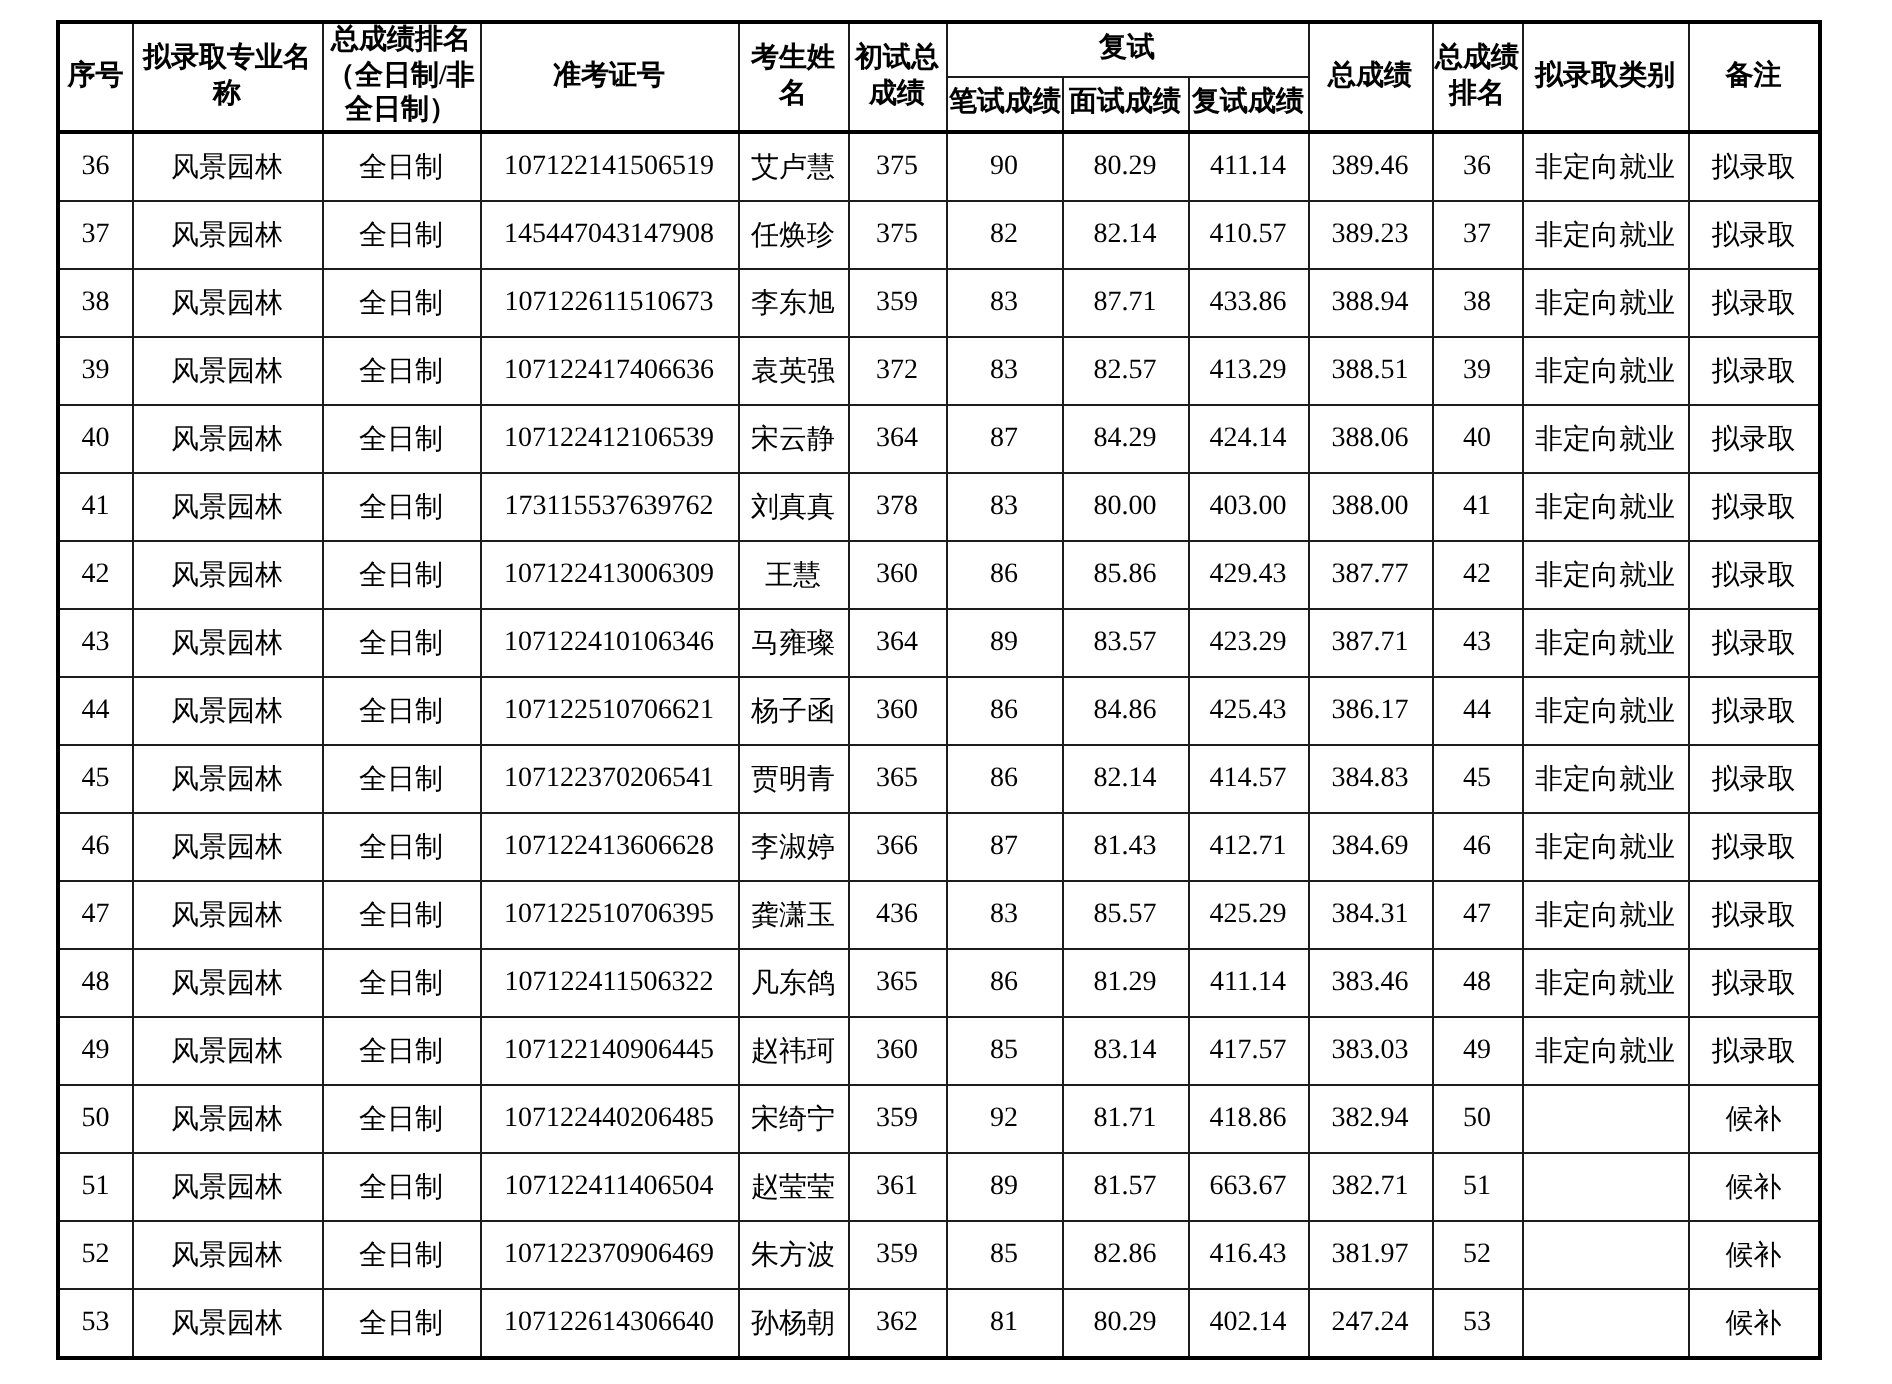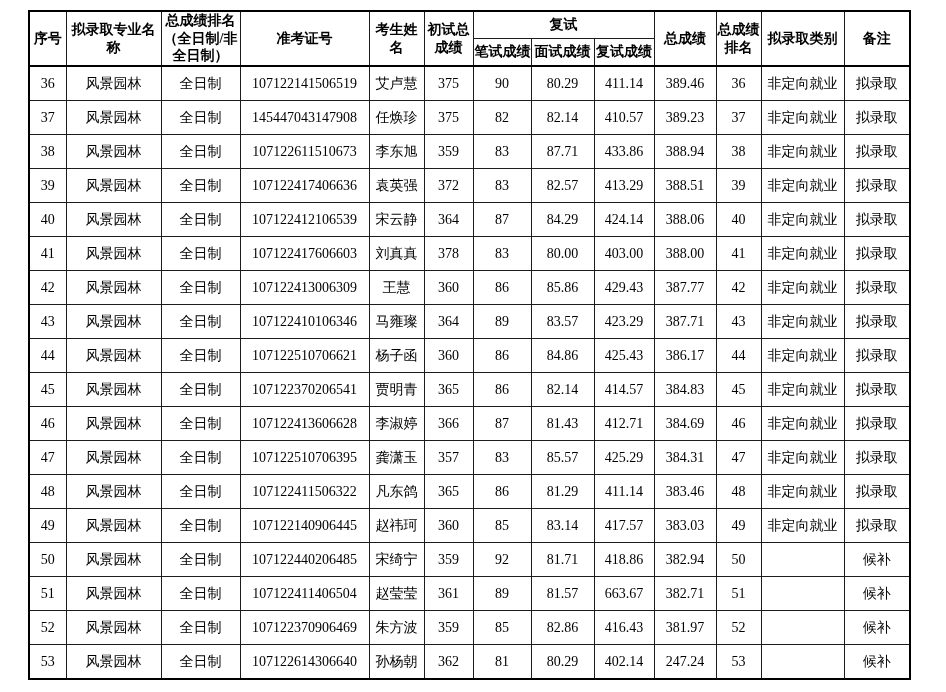--- a/index.html
+++ b/index.html
@@ -162,21 +162,21 @@
           <td>424.14</td>
           <td>388.06</td>
           <td>40</td>
           <td>非定向就业</td>
           <td>拟录取</td>
         </tr>
         <tr>
           <td>41</td>
           <td>风景园林</td>
           <td>全日制</td>
-          <td>107122417606603</td>
+          <td>173115537639762</td>
           <td>刘真真</td>
           <td>378</td>
           <td>83</td>
           <td>80.00</td>
           <td>403.00</td>
           <td>388.00</td>
           <td>41</td>
           <td>非定向就业</td>
           <td>拟录取</td>
         </tr>
@@ -254,21 +254,21 @@
           <td>46</td>
           <td>非定向就业</td>
           <td>拟录取</td>
         </tr>
         <tr>
           <td>47</td>
           <td>风景园林</td>
           <td>全日制</td>
           <td>107122510706395</td>
           <td>龚潇玉</td>
-          <td>357</td>
+          <td>436</td>
           <td>83</td>
           <td>85.57</td>
           <td>425.29</td>
           <td>384.31</td>
           <td>47</td>
           <td>非定向就业</td>
           <td>拟录取</td>
         </tr>
         <tr>
           <td>48</td>

